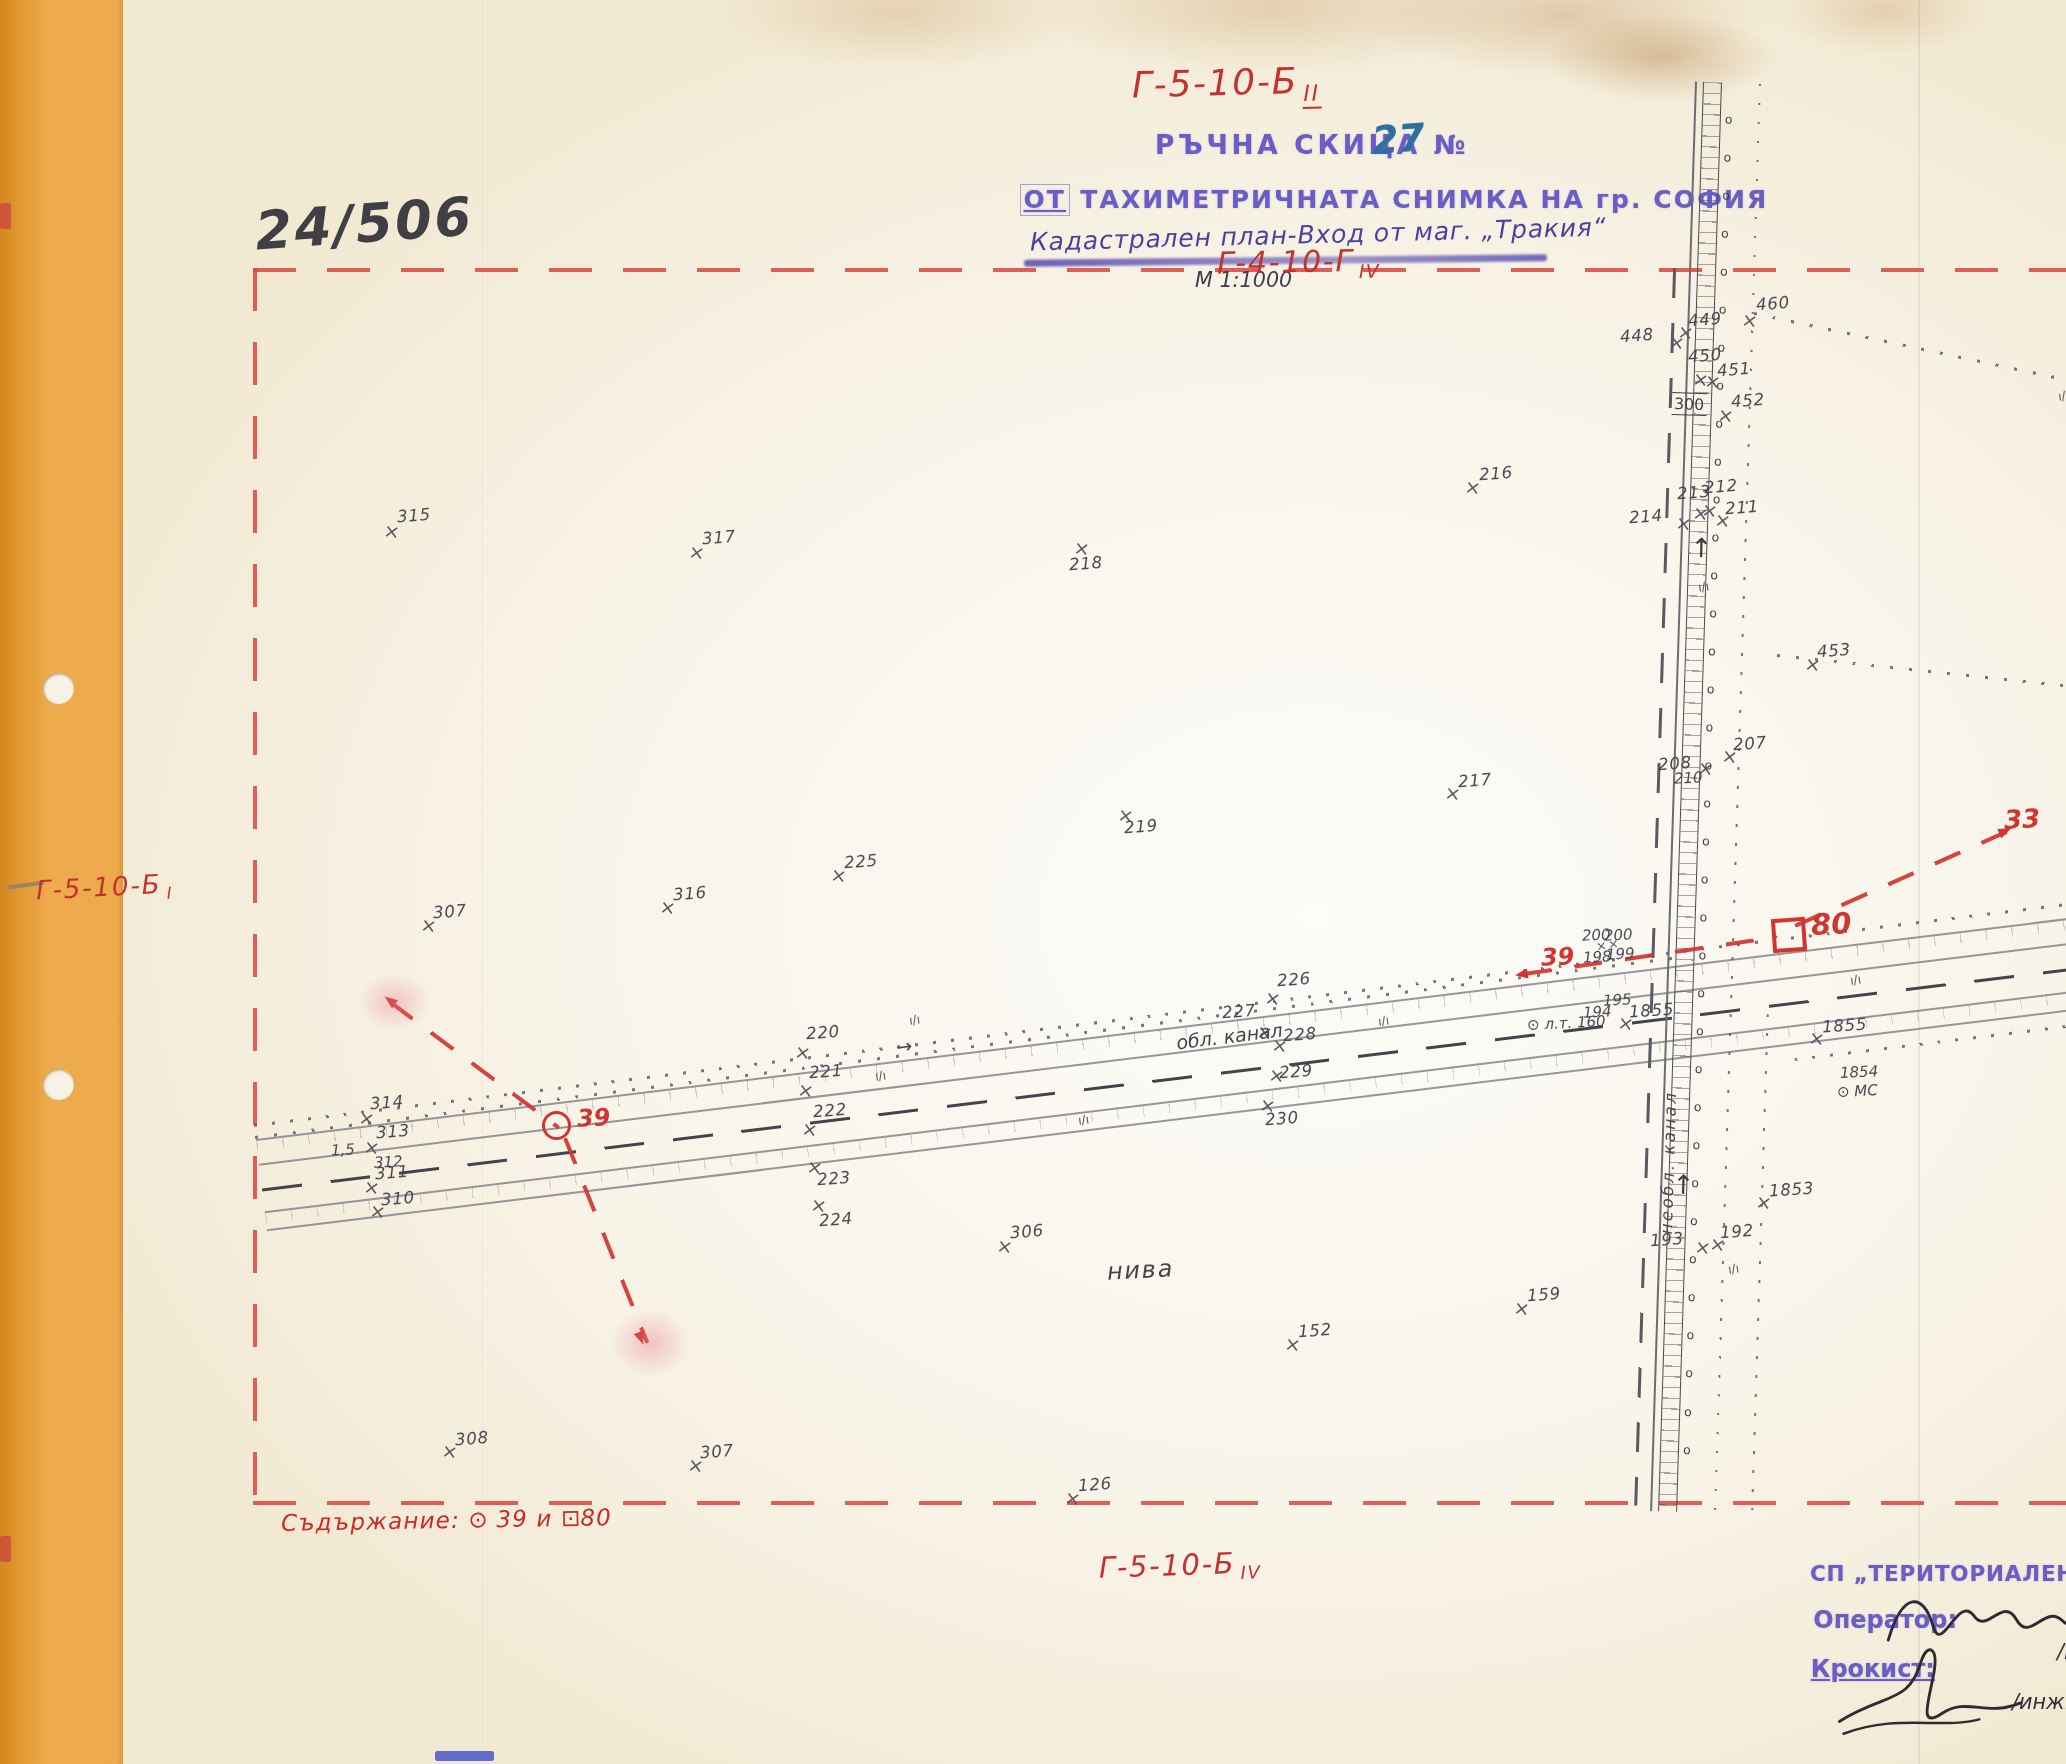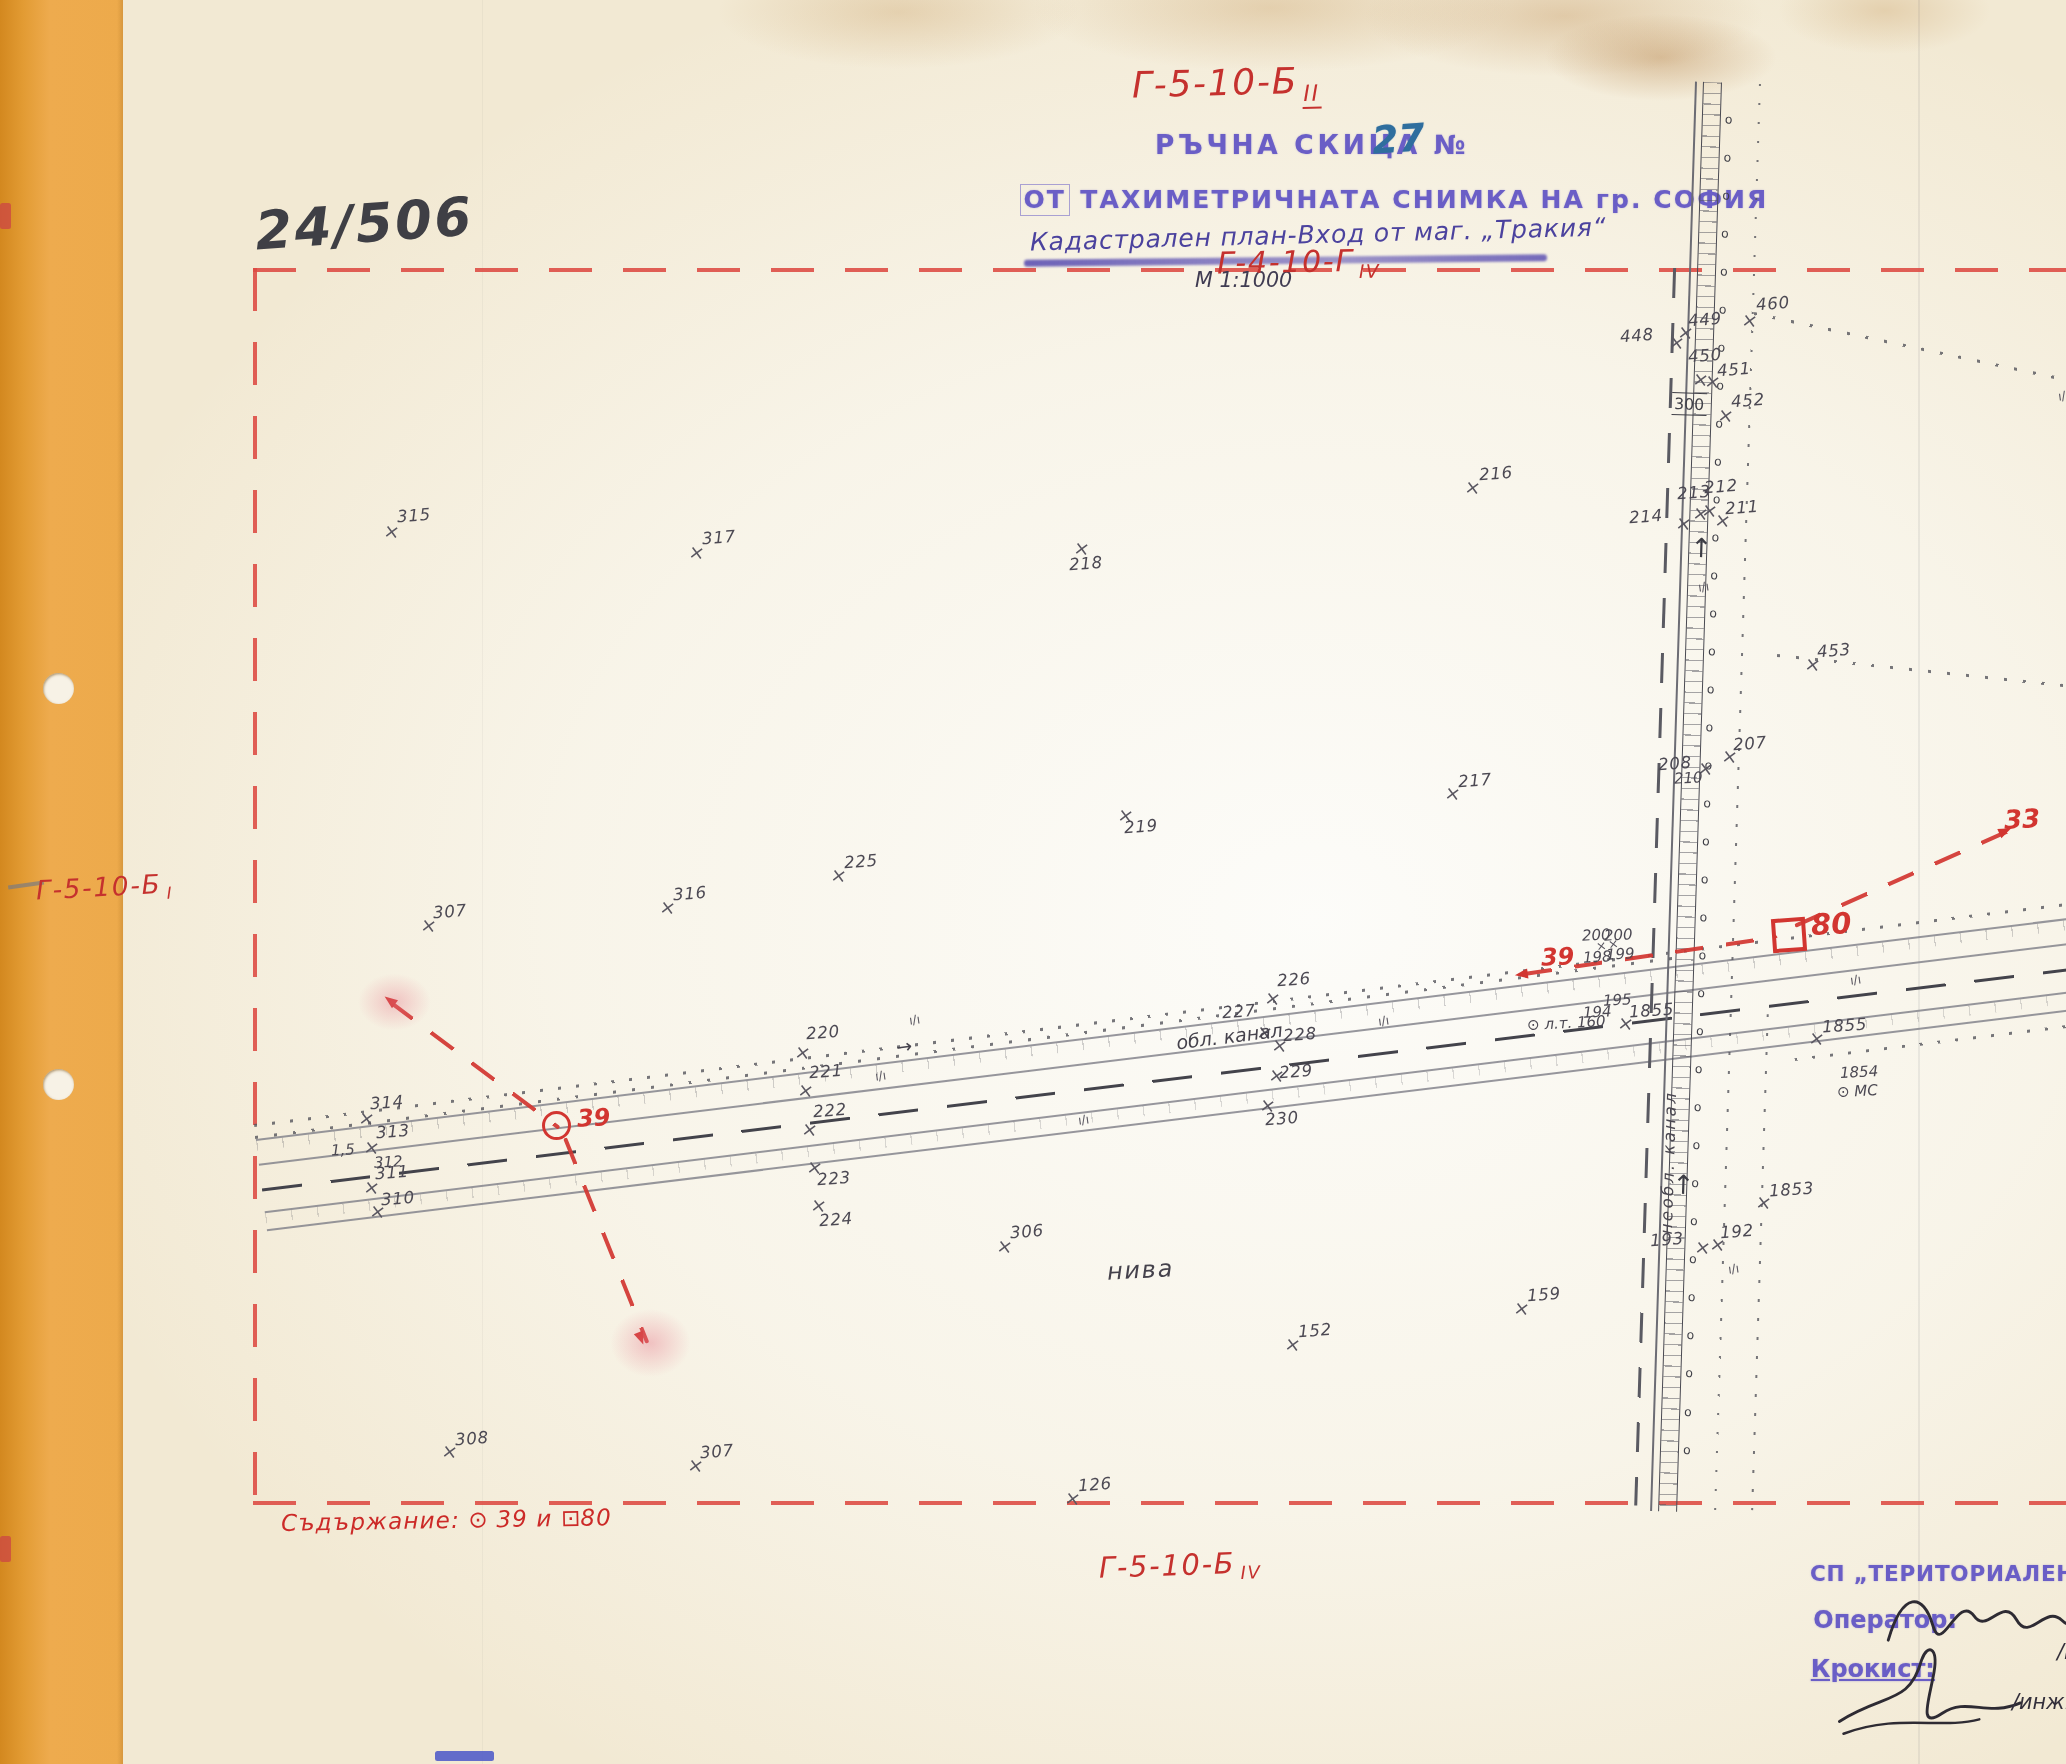--- a/index.html
+++ b/index.html
@@ -32,21 +32,21 @@
   .code-sub{font-size:.62em;vertical-align:-0.35em;border-bottom:2.5px solid currentColor;padding:0 1.7px 0.8px 0.8px;margin-left:4.1px;}
   #sheet-code-top{position:absolute;left:1132px;top:62px;font-size:36px;transform:rotate(-1.5deg);}
   #inner-code-top{position:absolute;left:1217px;top:244px;font-size:30px;transform:rotate(-1deg);}
   #edge-code-left{position:absolute;left:36px;top:871px;font-size:26.4px;transform:rotate(-3deg);}
   #edge-code-bottom{position:absolute;left:1099px;top:1548px;font-size:29px;transform:rotate(-2deg);}
 
   .stamp{color:#6a5ec6;text-shadow:0 0 1.7px rgba(106,94,198,.45);font-weight:bold;}
   #stamp-line1{position:absolute;left:1155px;top:129px;font-size:26.4px;letter-spacing:3.7px;}
   #sketch-number{position:absolute;left:1372px;top:117px;font-size:38px;color:#2f6e9e;font-style:italic;font-weight:bold;transform:rotate(-4deg);text-shadow:0 0 1.2px rgba(47,110,158,.4);}
   #stamp-line2{position:absolute;left:1020px;top:185px;font-size:25px;letter-spacing:2.1px;}
-  #stamp-line2 .ot{border:1.2px solid rgba(106,94,198,.55);padding:0 2.5px 0.8px 2.5px;}
+  #stamp-line2 .ot{text-decoration:underline;border:1.2px solid rgba(106,94,198,.55);padding:0 2.5px 0.8px 2.5px;}
   #subtitle-hand{position:absolute;left:1030px;top:220px;font-size:25px;color:#4b429e;font-style:italic;letter-spacing:0.8px;transform:rotate(-1.5deg);white-space:nowrap;}
   #subtitle-underline{position:absolute;left:1024px;top:257px;width:523px;height:7px;border-radius:3.3px;
     background:linear-gradient(90deg,rgba(84,72,176,.85),rgba(84,72,176,.55) 60%,rgba(84,72,176,.8));filter:blur(0.8px);transform:rotate(-0.6deg);}
   #scale-note{position:absolute;left:1195px;top:268px;font-size:20.7px;color:#403c52;font-style:italic;}
   #sheet-number{position:absolute;left:255px;top:193px;font-size:53px;color:#3f3f45;font-weight:600;font-style:italic;transform:rotate(-4deg);letter-spacing:2.5px;}
 
   
   #legend{position:absolute;left:281px;top:1507px;font-size:23px;color:#cc2a28;font-style:italic;letter-spacing:1.2px;transform:rotate(-1deg);white-space:nowrap;}
   #legend .sym-circle,#legend .sym-square{font-style:normal;letter-spacing:0;}
   #footer{position:absolute;left:1810px;top:1561px;}

